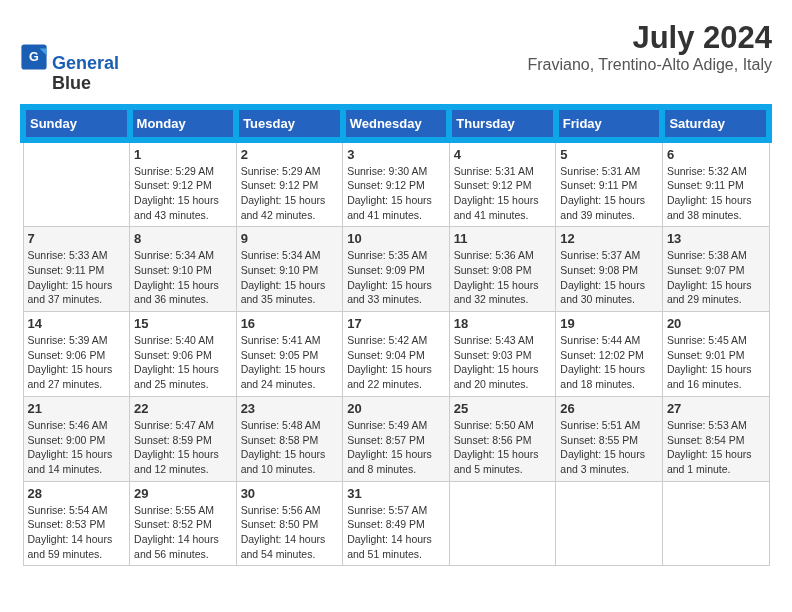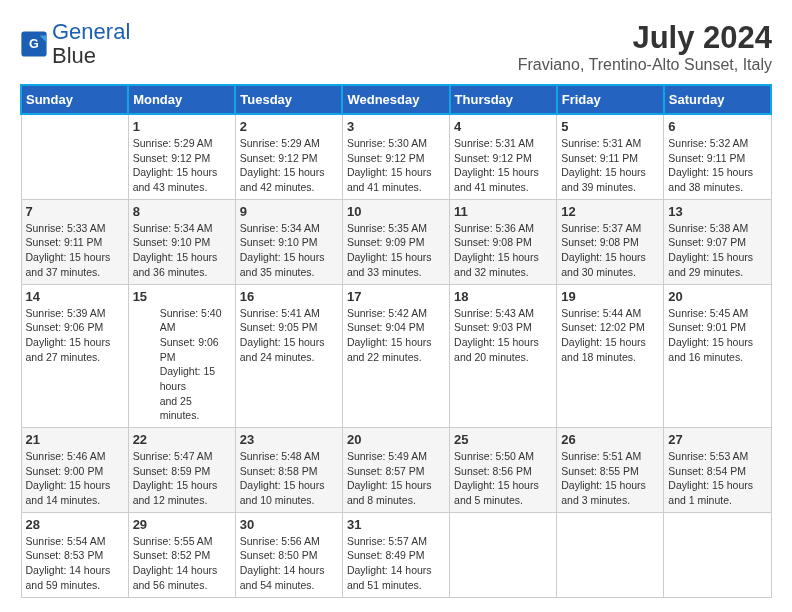--- a/index.html
+++ b/index.html
@@ -14,24 +14,25 @@
       display: flex;
       justify-content: space-between;
       align-items: flex-start;
       margin-bottom: 10px;
     }
     .logo {
       display: flex;
       align-items: center;
     }
     .logo-text {
-      font-size: 22px;
-      font-weight: normal;
+      font-size: 18px;
+      font-weight: bold;
       color: #333;
       line-height: 1.1;
+      margin-top: 34px;
     }
     .logo-text .blue { color: #1a5fb4; }
     .logo-icon {
       width: 28px;
       height: 28px;
       margin-right: 4px;
     }
     .title-area {
       text-align: right;
     }
@@ -49,21 +50,21 @@
       border-collapse: collapse;
       font-size: 11px;
     }
     thead tr th {
       background-color: #2563c0;
       color: #fff;
       padding: 6px 4px;
       text-align: left;
       font-size: 13px;
       font-weight: bold;
-      border: 2px solid #0ea5e9;
+      border: 6px solid #0ea5e9;
     }
     tbody tr td {
       border: 1px solid #ccc;
       vertical-align: top;
       padding: 4px;
       width: 106px;
       min-height: 80px;
     }
     tbody tr:nth-child(even) td {
       background-color: #f5f5f5;
@@ -97,21 +98,21 @@
       <text x="20" y="26" text-anchor="middle" fill="white" font-size="18" font-weight="bold" font-family="Arial">G</text>
       <polygon points="28,8 38,8 38,18" fill="#4a9de0"></polygon>
     </svg>
     <div class="logo-text">
       <span class="blue">General</span><br>
       <span>Blue</span>
     </div>
   </div>
   <div class="title-area">
     <div class="month-title">July 2024</div>
-    <div class="location-title">Fraviano, Trentino-Alto Sunset, Italy</div>
+    <div class="location-title">Fraviano, Trentino-Alto Adige, Italy</div>
   </div>
 </div>
 
 <table>
   <thead>
     <tr id="header-row">
         <th>Sunday</th>
         <th>Monday</th>
         <th>Tuesday</th>
         <th>Wednesday</th>
@@ -132,21 +133,21 @@
         </td>
         <td>
           <span class="day-number">2</span>
           <div class="day-info" style="white-space: pre-line;">Sunrise: 5:29 AM
 Sunset: 9:12 PM
 Daylight: 15 hours
 and 42 minutes.</div>
         </td>
         <td>
           <span class="day-number">3</span>
-          <div class="day-info" style="white-space: pre-line;">Sunrise: 5:30 AM
+          <div class="day-info" style="white-space: pre-line;">Sunrise: 9:30 AM
 Sunset: 9:12 PM
 Daylight: 15 hours
 and 41 minutes.</div>
         </td>
         <td>
           <span class="day-number">4</span>
           <div class="day-info" style="white-space: pre-line;">Sunrise: 5:31 AM
 Sunset: 9:12 PM
 Daylight: 15 hours
 and 41 minutes.</div>
@@ -220,21 +221,21 @@
       <tr>
         <td>
           <span class="day-number">14</span>
           <div class="day-info" style="white-space: pre-line;">Sunrise: 5:39 AM
 Sunset: 9:06 PM
 Daylight: 15 hours
 and 27 minutes.</div>
         </td>
         <td>
           <span class="day-number">15</span>
-          <div class="day-info" style="white-space: pre-line; margin-left: 27px;">Sunrise: 5:40 AM
+          <div class="day-info" style="white-space: pre-line;">Sunrise: 5:40 AM
 Sunset: 9:06 PM
 Daylight: 15 hours
 and 25 minutes.</div>
         </td>
         <td>
           <span class="day-number">16</span>
           <div class="day-info" style="white-space: pre-line;">Sunrise: 5:41 AM
 Sunset: 9:05 PM
 Daylight: 15 hours
 and 24 minutes.</div>

